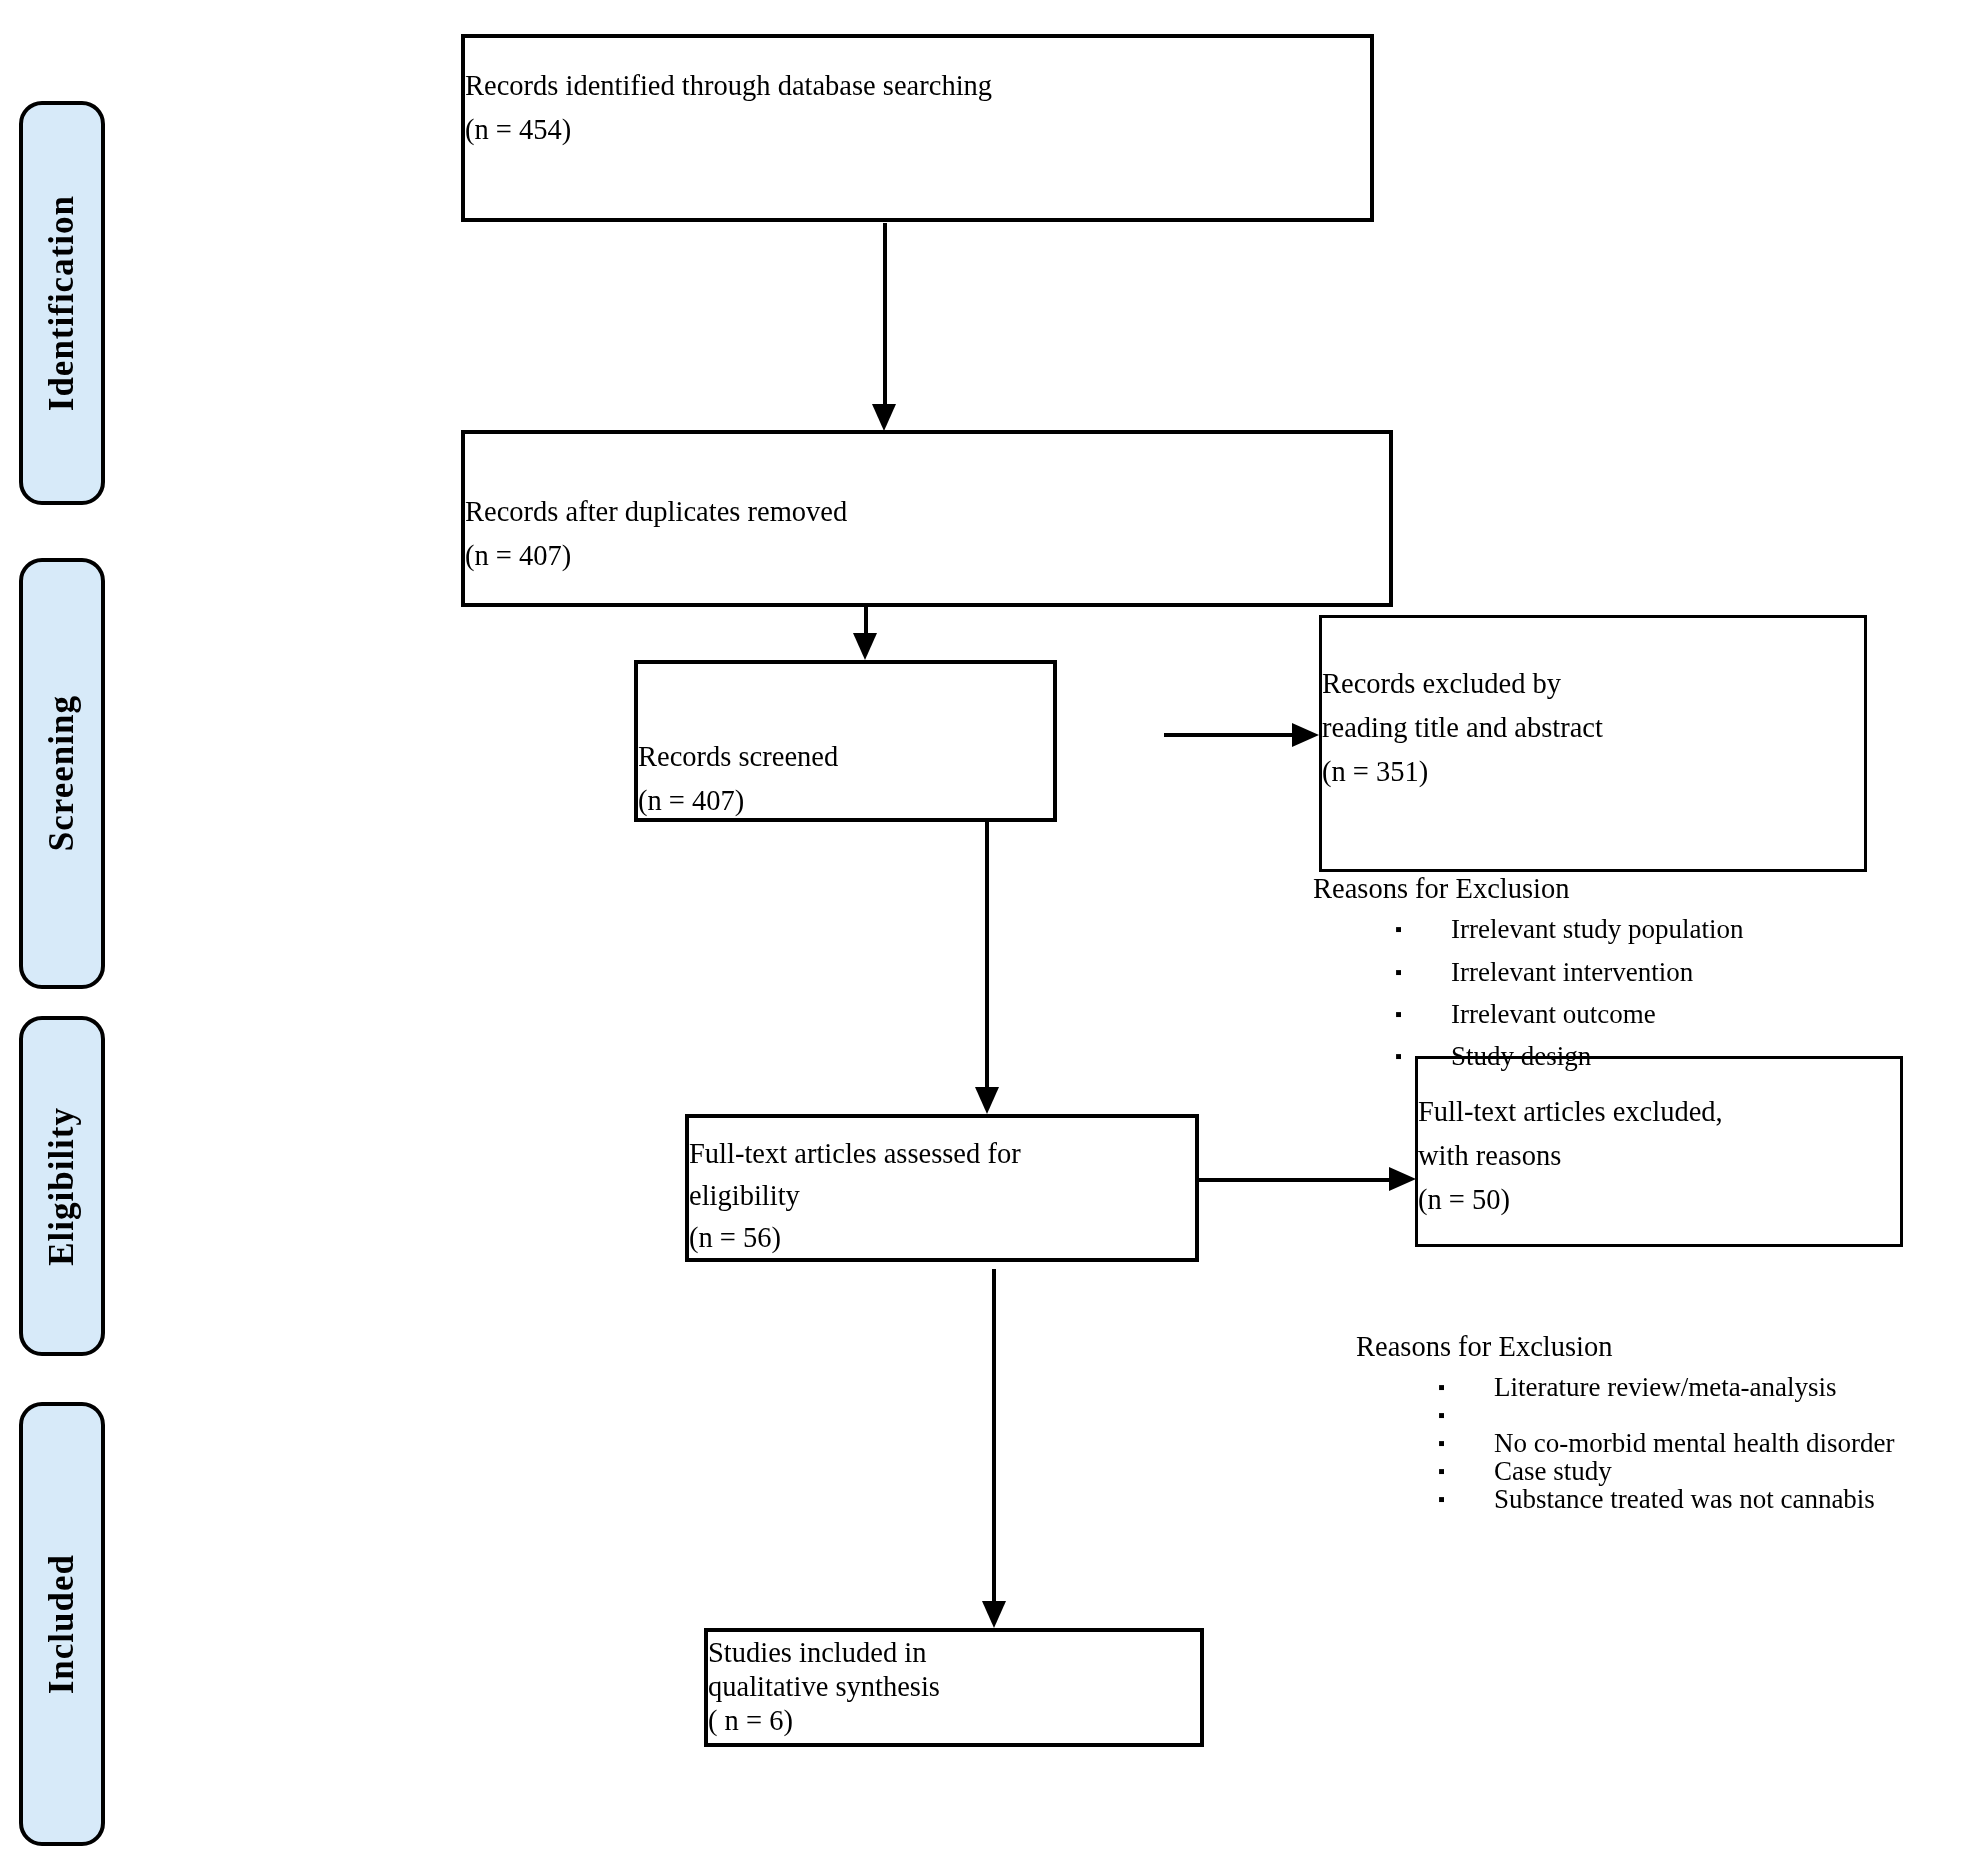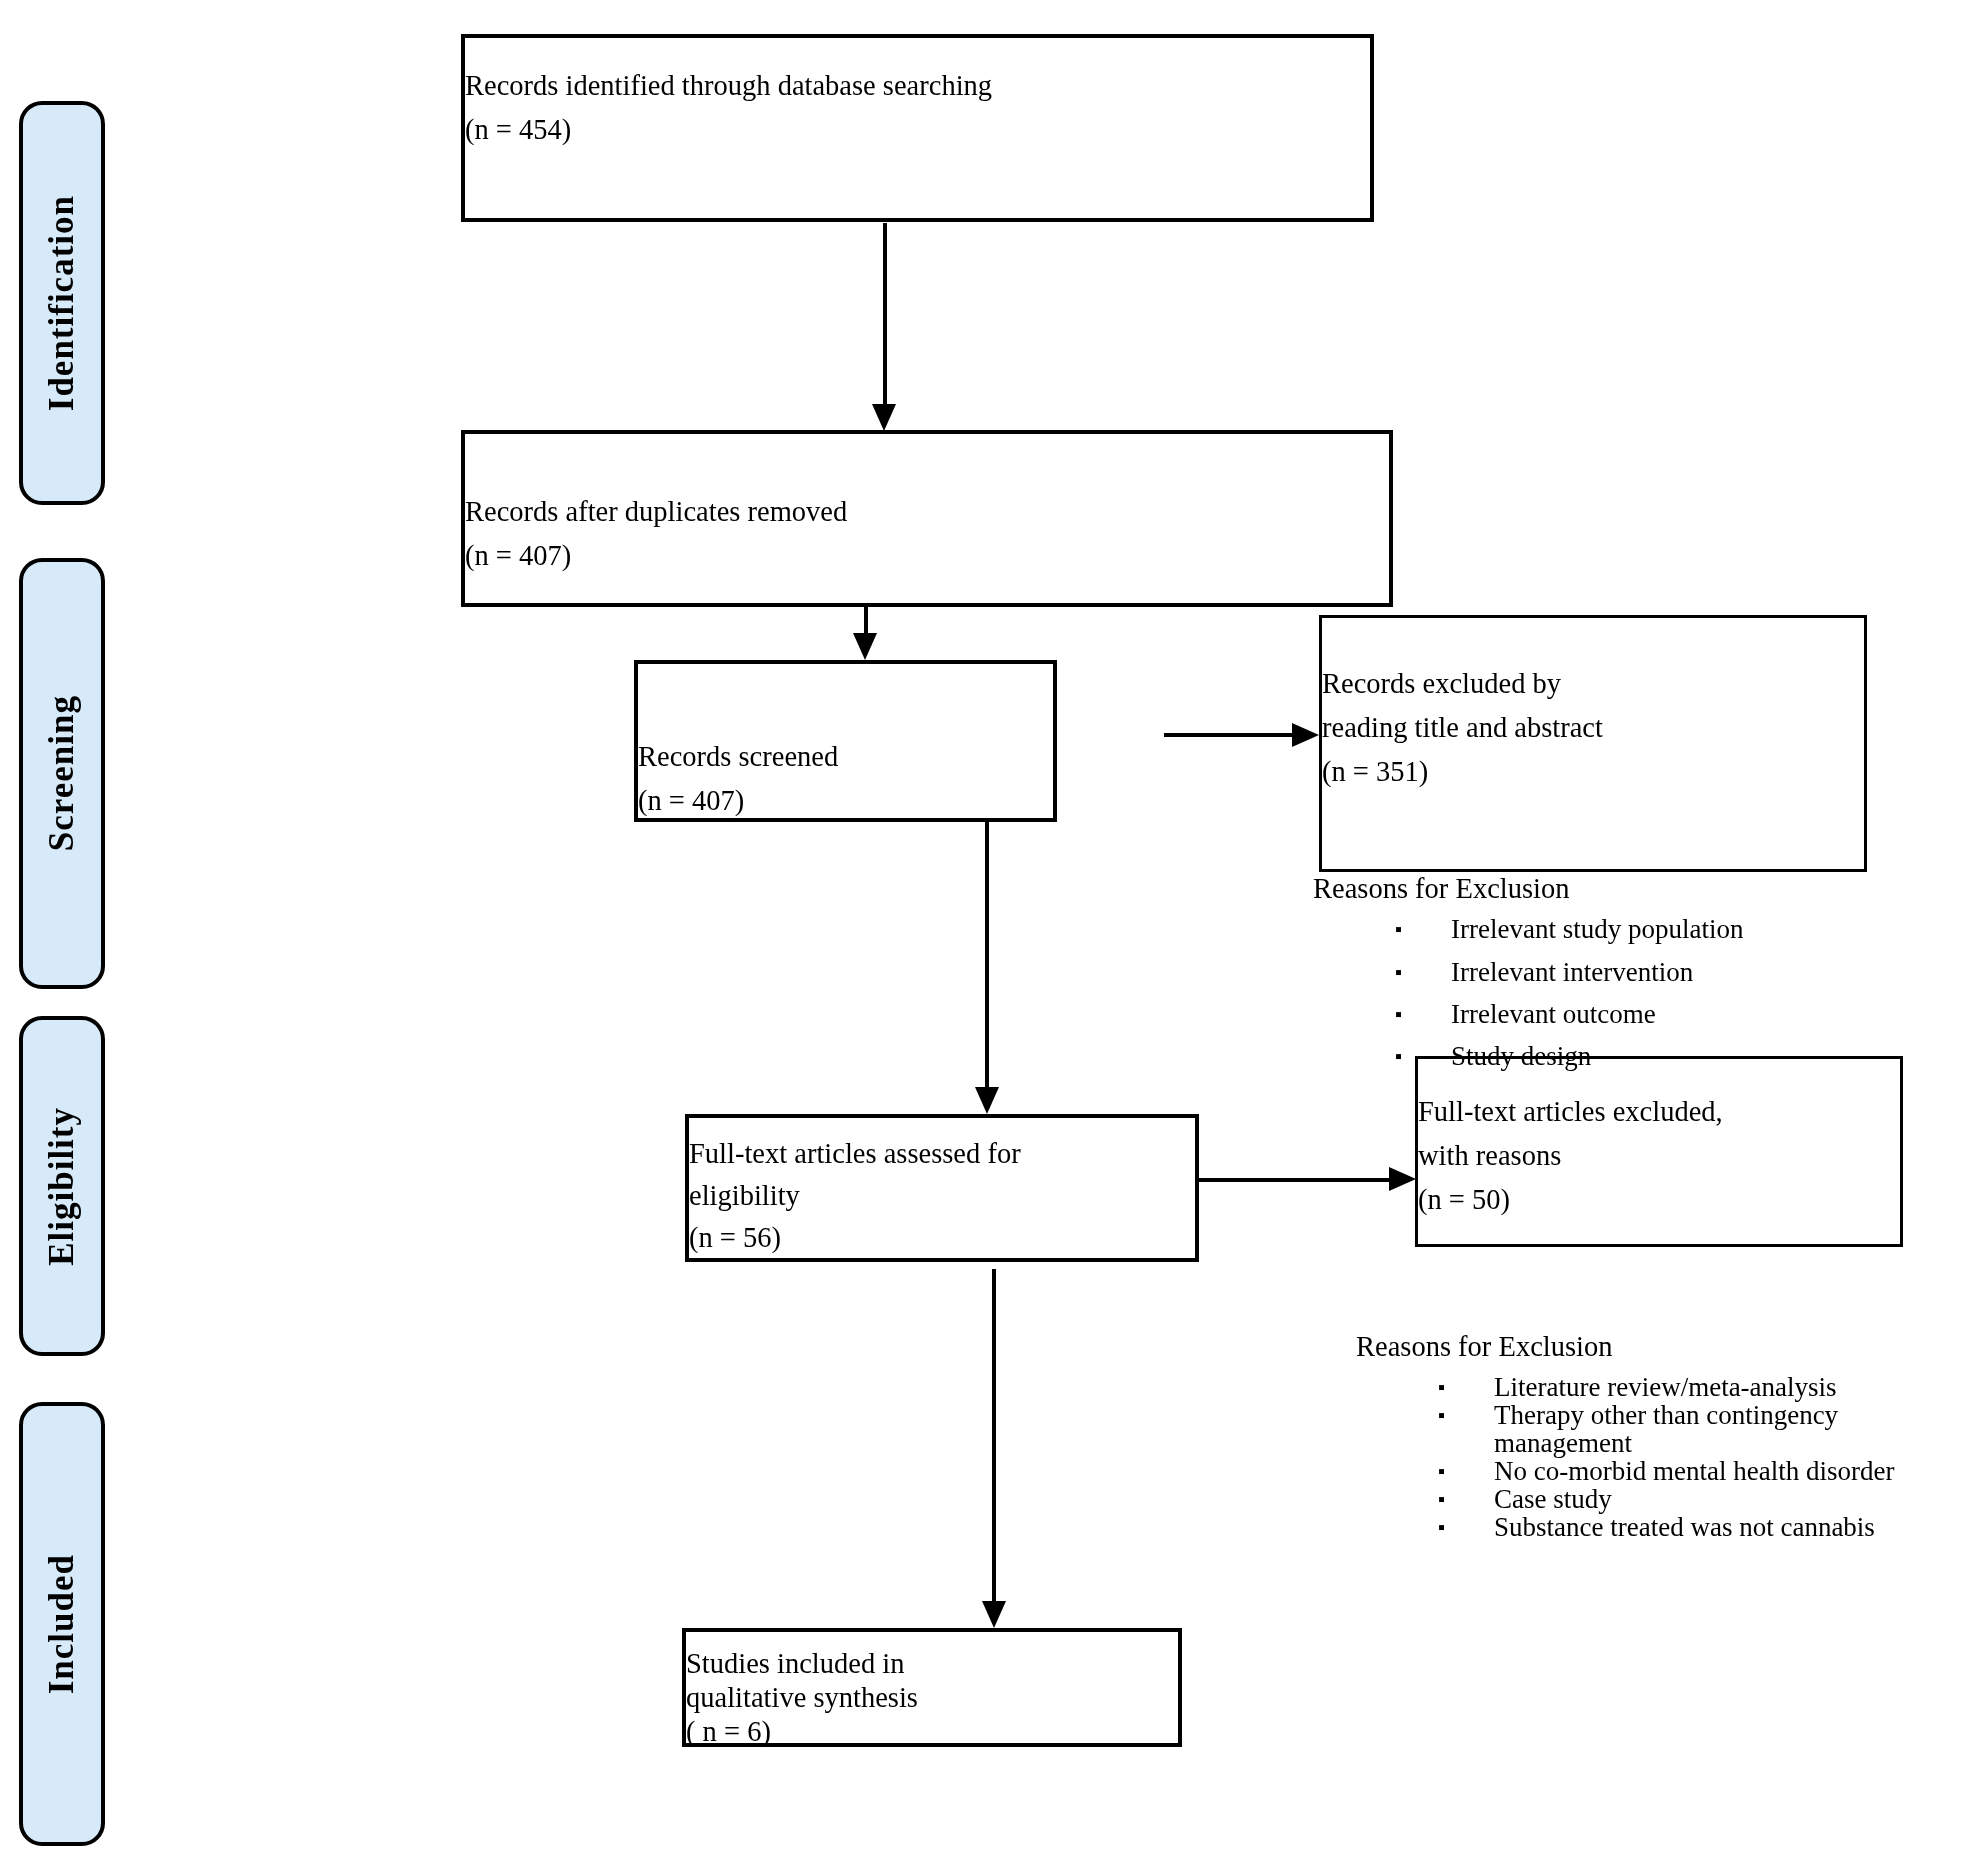--- a/index.html
+++ b/index.html
@@ -27,21 +27,21 @@
 
   
   .fbox{position:absolute;background:var(--box-fill);border:4.3px solid var(--line);
         text-align:left;font-size:28.5px}
   .box-line{line-height:44px}
   #box-identified{left:461px;top:34px;width:913px;height:188px;padding-top:26px}
   #box-duplicates{left:461px;top:430px;width:932px;height:177px;padding-top:56px}
   #box-screened{left:634px;top:660px;width:423px;height:162px;padding-top:71px}
   #box-fulltext{left:685px;top:1114px;width:514px;height:148px;padding-top:15px}
   #box-fulltext .box-line{line-height:42px}
-  #box-included-final{left:682px;top:1628px;width:500px;height:119px;padding-top:15px}
+  #box-included-final{left:704px;top:1628px;width:500px;height:119px;padding-top:4px}
   #box-included-final .box-line{line-height:34px}
   #box-excluded-screening{left:1319px;top:615px;width:548px;height:257px;padding-top:44px;border-width:3.3px}
   #box-excluded-fulltext{left:1415px;top:1056px;width:488px;height:191px;padding-top:31px;border-width:3.3px}
 
   
   .vline{position:absolute;width:3.8px;background:var(--line)}
   .hline{position:absolute;height:3.8px;background:var(--line)}
   .head-down{position:absolute;width:0;height:0;
              border-left:12.4px solid transparent;border-right:12.4px solid transparent;
              border-top:27px solid var(--line)}
@@ -165,21 +165,20 @@
 
   <div class="reasons" id="reasons-fulltext">
     <div class="reasons-heading">Reasons for Exclusion</div>
     <ul class="reasons-list">
       <li>
         <span class="bullet">▪</span>
         <span class="li-text">Literature review/meta-analysis</span>
       </li>
       <li>
         <span class="bullet">▪</span>
-        <span class="li-text">Therapy other than contingency management</span>
       </li>
       <li>
         <span class="bullet">▪</span>
         <span class="li-text">No co-morbid mental health disorder</span>
       </li>
       <li>
         <span class="bullet">▪</span>
         <span class="li-text">Case study</span>
       </li>
       <li>

